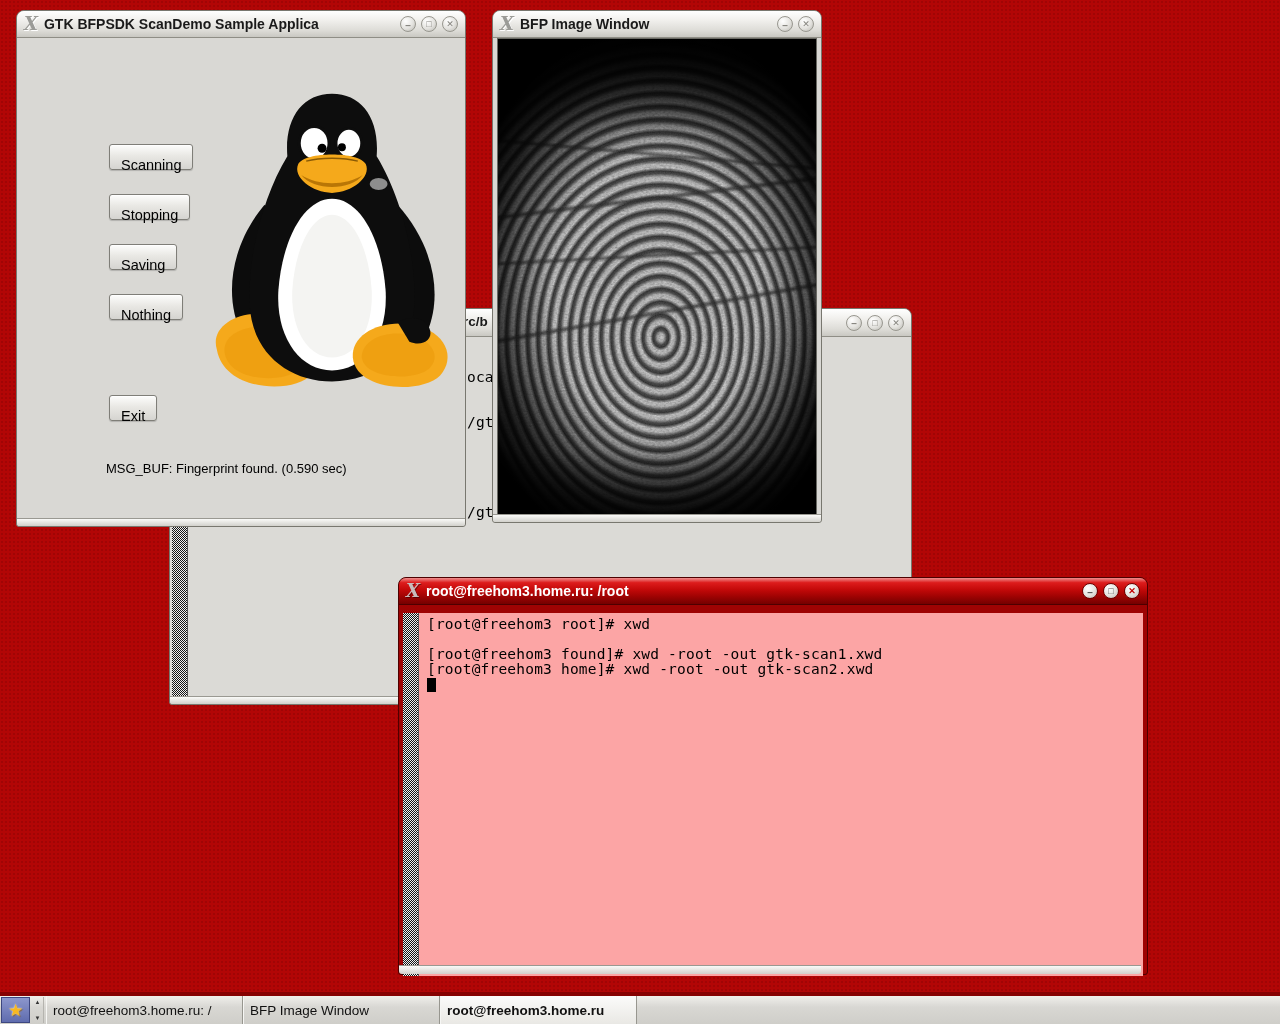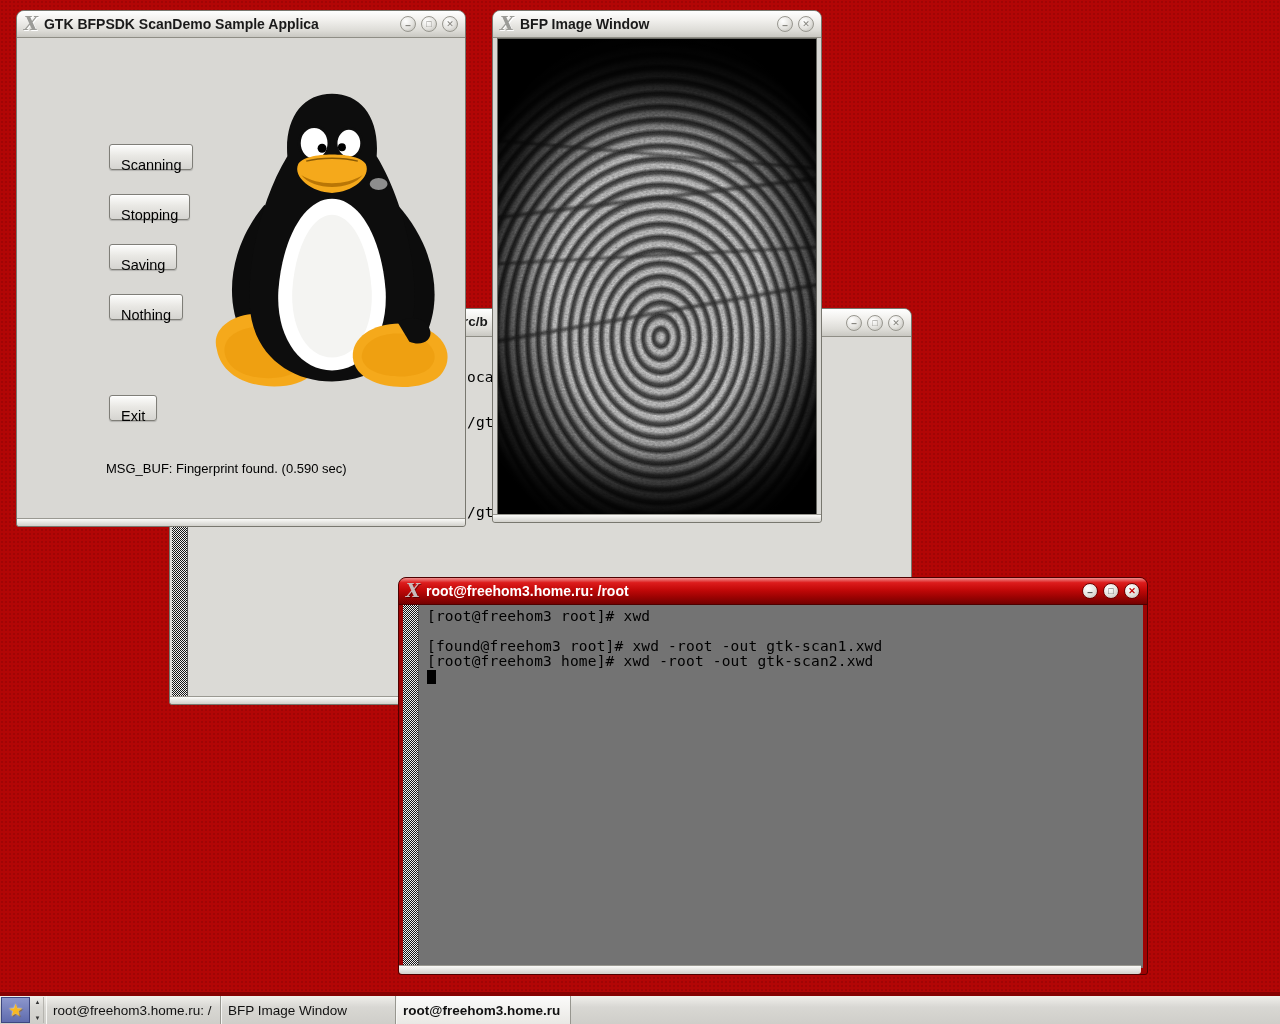--- a/index.html
+++ b/index.html
@@ -132,22 +132,22 @@
     background-size:2px 2px;
     border-right:1px solid #555;
   }
 
   
   #win-term{
     left:398px;top:577px;width:750px;height:398px;z-index:40;
     background:#9e0303;border:1px solid #4d0000;
   }
   #win-term .body{
-    position:relative;height:363px;margin:0 4px;
-    background:#737373;overflow:hidden;
+    position:relative;height:363px;margin:8px 4px;
+    background:#fca5a5;overflow:hidden;
   }
   #win-term .bottombar{left:0;right:6px;height:8px;border-radius:0 0 3px 3px;}
   .termtext{
     position:absolute;left:24px;top:4px;
     font-family:"DejaVu Sans Mono",monospace;font-size:14.5px;line-height:15px;
     letter-spacing:.2px;color:#000;
   }
   .tline{white-space:pre;min-height:15px;}
   .cursor{width:9px;height:14px;background:#000;margin-top:1px;}
 
@@ -168,21 +168,21 @@
     text-shadow:0 0 2px #fff, 1px 1px 1px #7a4c00;
     cursor:pointer;
   }
   #tb-handle{
     width:11px;flex:0 0 auto;margin:1px 2px;
     display:flex;flex-direction:column;align-items:center;justify-content:space-between;
     font-size:6px;color:#333;padding:2px 0;
     border-right:1px solid #b5b4af;
   }
   .tb-item{
-    width:175px;flex:0 0 auto;box-sizing:border-box;
+    width:197px;flex:0 0 auto;box-sizing:border-box;
     border-left:1px solid #f6f6f4;border-right:1px solid #97968f;
     padding:0 6px;display:flex;align-items:center;
     font-size:13.5px;color:#111;white-space:nowrap;overflow:hidden;
     cursor:pointer;
   }
   .tb-item.active{
     font-weight:bold;
     background:linear-gradient(180deg,#fbfbfa,#e9e8e4);
   }
 </style>
@@ -314,21 +314,21 @@
         <span class="wbtn min"></span>
         <span class="wbtn max"></span>
         <span class="wbtn cls"></span>
       </span>
     </div>
     <div class="body">
       <div class="xscroll" style="left:0"></div>
       <div class="termtext">
         <div class="tline">[root@freehom3 root]# xwd</div>
         <div class="tline"></div>
-        <div class="tline">[found@freehom3 root]# xwd -root -out gtk-scan1.xwd</div>
+        <div class="tline">[root@freehom3 found]# xwd -root -out gtk-scan1.xwd</div>
         <div class="tline">[root@freehom3 home]# xwd -root -out gtk-scan2.xwd</div>
         <div class="cursor"></div>
       </div>
     </div>
     <div class="bottombar"></div>
   </div>
 
   <div id="taskbar">
     <div id="start-button">
       <span>★</span>

